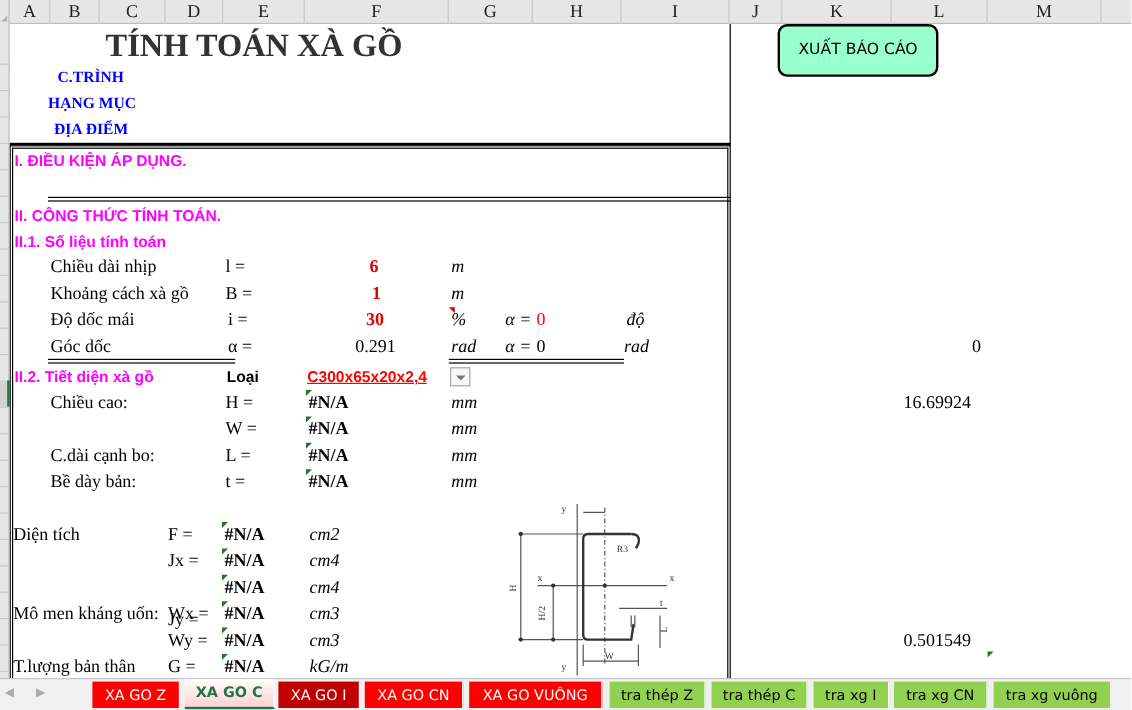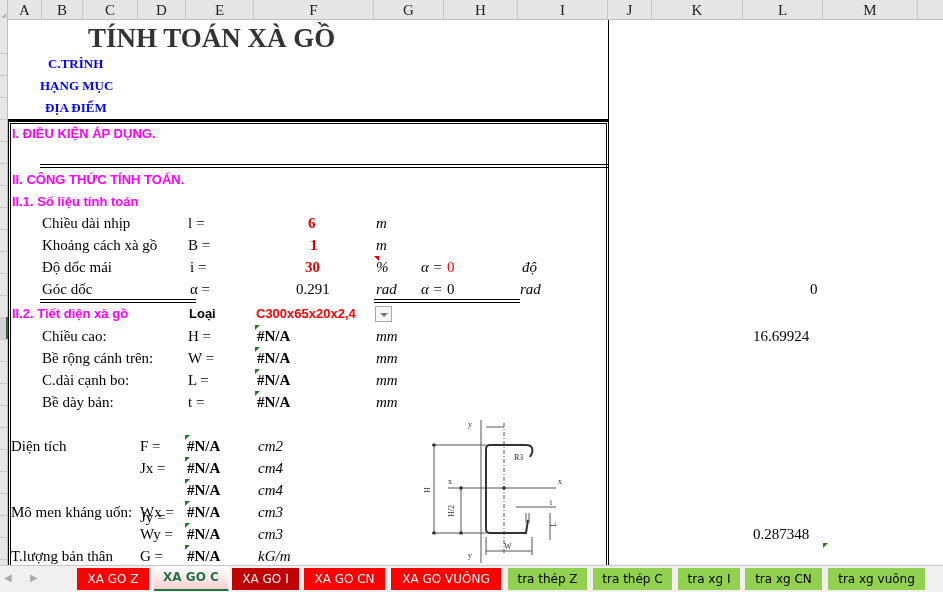--- a/index.html
+++ b/index.html
@@ -22,21 +22,21 @@
 
   .t { position: absolute; white-space: nowrap; line-height: 22px; }
   .title { font-family: "Liberation Serif", serif; font-weight: bold; font-size: 27px; color: #333; line-height: 34px; }
   .blue { color: #0000ff; font-weight: bold; font-size: 13px; font-family: "Liberation Serif", serif; }
   .mag { color: #ff00ff; font-weight: bold; font-family: "Liberation Sans", sans-serif; font-size: 13px; }
   .bold { font-weight: bold; }
   .red { color: #ff0000; }
   .it { font-style: italic; }
   .redb { color: #e00000; font-weight: bold; font-family: "Liberation Serif", serif; }
   .loai { font-family: "Liberation Sans", sans-serif; font-weight: bold; font-size: 13px; }
-  .code { font-family: "Liberation Sans", sans-serif; font-weight: bold; font-size: 13px; color: #ff0000; }
+  .code { font-family: "Liberation Sans", sans-serif; font-weight: bold; font-size: 13px; color: #ff0000; text-decoration: underline; }
 
   .underline-dbl { position: absolute; height: 4px; border-top: 1px solid #000; border-bottom: 1px solid #000; }
   .vline { position: absolute; width: 1px; background: #000; }
   .hline { position: absolute; height: 1px; background: #000; }
 
   .tri-green { position: absolute; width: 0; height: 0; border-top: 5px solid #1e7b1e; border-right: 5px solid transparent; }
   .tri-red { position: absolute; width: 0; height: 0; border-top: 5px solid #e00000; border-left: 5px solid transparent; }
 
   .report-btn { position: absolute; left: 640px; top: 0px; width: 134px; height: 44px; background: #99ffcc; border: 2px solid #000; border-radius: 8px; font-family: "DejaVu Sans", sans-serif; font-size: 13px; text-align: center; line-height: 40px; cursor: pointer; }
 
@@ -113,20 +113,21 @@
   <div class="hline" style="left:2px;top:103px;width:597px"></div>
   <div class="vline" style="left:600px;top:101px;height:444px"></div>
   <div class="vline" style="left:598px;top:103px;height:442px"></div>
 
   <div class="t title" style="left:80px;top:1px">TÍNH TOÁN XÀ GỒ</div>
 
   <div class="t blue" style="left:40px;top:33px">C.TRÌNH</div>
   <div class="t blue" style="left:32px;top:55px">HẠNG MỤC</div>
   <div class="t blue" style="left:37px;top:77px">ĐỊA ĐIỂM</div>
 
+  <div class="report-btn">XUẤT BÁO CÁO</div>
 
   <div class="t mag" style="left:4px;top:103px">I. ĐIỀU KIỆN ÁP DỤNG.</div>
   <div class="underline-dbl" style="left:32px;top:144px;width:569px"></div>
 
   <div class="t mag" style="left:4px;top:149px">II. CÔNG THỨC TÍNH TOÁN.</div>
 
   <div class="t mag" style="left:4px;top:171px">II.1. Số liệu tính toán</div>
 
   <div class="t" style="left:34px;top:192px">Chiều dài nhịp</div>
   <div class="t" style="left:180px;top:192px">l =</div>
@@ -164,21 +165,20 @@
   <div class="t code" style="left:248px;top:283px">C300x65x20x2,4</div>
   <div class="dropdown-btn" style="left:367px;top:286px"></div>
 
   <div class="t" style="left:34px;top:305px">Chiều cao:</div>
   <div class="t" style="left:180px;top:305px">H =</div>
   <div class="tri-green" style="left:247px;top:305px"></div>
   <div class="t bold" style="left:249px;top:305px">#N/A</div>
   <div class="t it" style="left:368px;top:305px">mm</div>
   <div class="t" style="left:745px;top:305px">16.69924</div>
 
-  <div class="t" style="left:34px;top:327px">Bề rộng cánh trên:</div>
   <div class="t" style="left:180px;top:327px">W =</div>
   <div class="tri-green" style="left:247px;top:327px"></div>
   <div class="t bold" style="left:249px;top:327px">#N/A</div>
   <div class="t it" style="left:368px;top:327px">mm</div>
 
   <div class="t" style="left:34px;top:349px">C.dài cạnh bo:</div>
   <div class="t" style="left:180px;top:349px">L =</div>
   <div class="tri-green" style="left:247px;top:349px"></div>
   <div class="t bold" style="left:249px;top:349px">#N/A</div>
   <div class="t it" style="left:368px;top:349px">mm</div>
@@ -210,21 +210,21 @@
   <div class="t" style="left:3px;top:481px">Mô men kháng uốn:</div>
   <div class="t" style="left:132px;top:481px">Wx =</div>
   <div class="tri-green" style="left:177px;top:481px"></div>
   <div class="t bold" style="left:179px;top:481px">#N/A</div>
   <div class="t it" style="left:250px;top:481px">cm3</div>
 
   <div class="t" style="left:132px;top:503px">Wy =</div>
   <div class="tri-green" style="left:177px;top:503px"></div>
   <div class="t bold" style="left:179px;top:503px">#N/A</div>
   <div class="t it" style="left:250px;top:503px">cm3</div>
-  <div class="t" style="left:745px;top:503px">0.287348</div>
+  <div class="t" style="left:745px;top:503px">0.501549</div>
 
   <div class="t" style="left:3px;top:525px">T.lượng bản thân</div>
   <div class="t" style="left:132px;top:525px">G =</div>
   <div class="tri-green" style="left:177px;top:525px"></div>
   <div class="t bold" style="left:179px;top:525px">#N/A</div>
   <div class="t it" style="left:250px;top:525px">kG/m</div>
   <div class="tri-green" style="left:815px;top:523px"></div>
   <div class="t" style="left:830px;top:525px">#NAME?</div>
 
   <svg class="diagram" viewBox="0 0 170 150" width="170" height="150">

